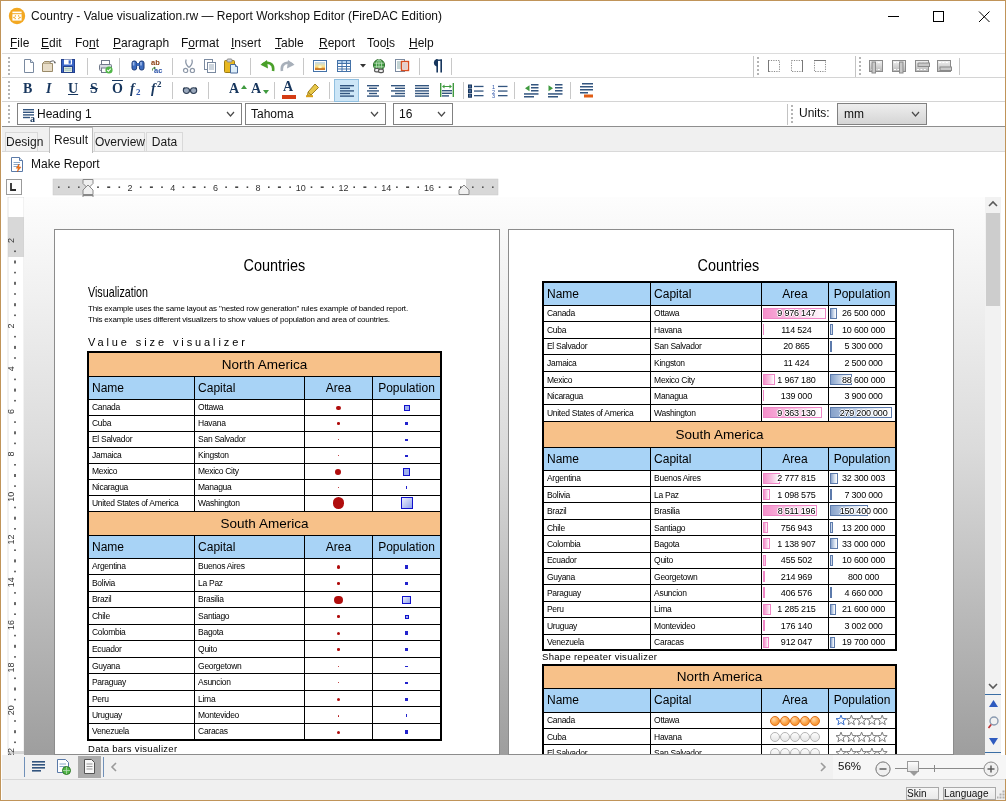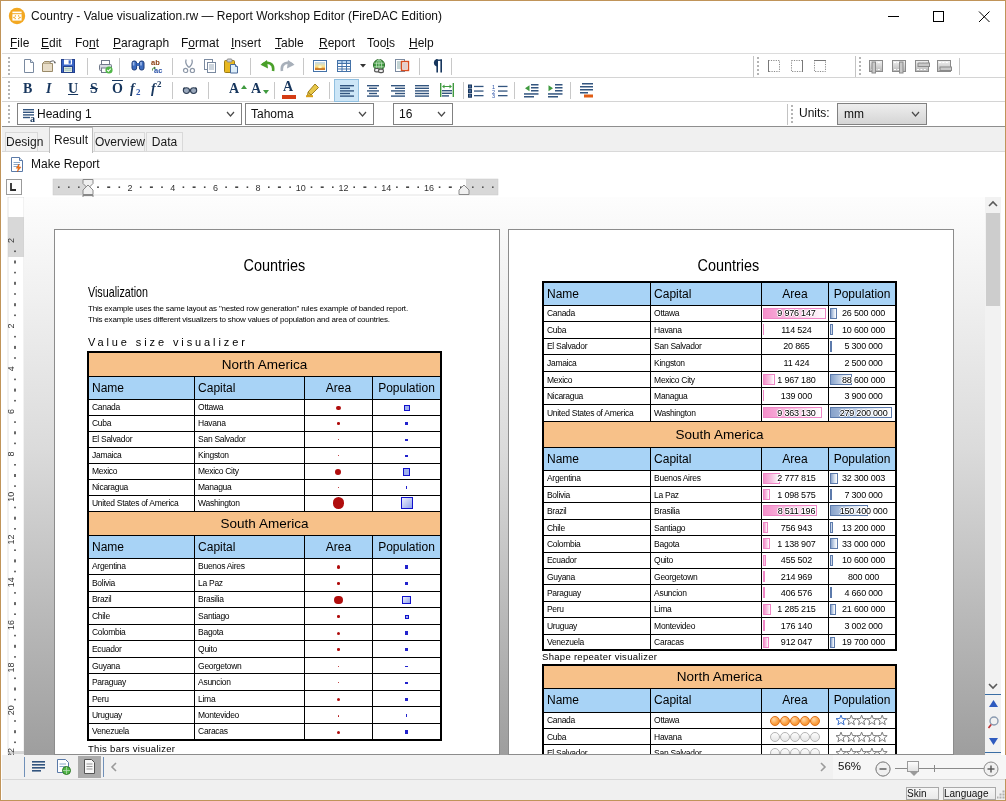--- a/index.html
+++ b/index.html
@@ -418,21 +418,21 @@
             <rect x="1" y="7.2" width="11" height="1.4"></rect>
             <rect x="1" y="9.8" width="7" height="1.4"></rect>
           </g>
           <text x="8" y="15" font-size="10" font-weight="bold" fill="#17365d" font-family="Liberation Serif">a</text>
         </svg>
 <span class="abs" style="left:19px;top:3px">Heading 1</span>
         <svg class="cv" viewBox="0 0 9 6">
           <path d="M1 1 l3.5 4 L8 1" stroke="#4a4a4a" fill="none" stroke-width="1.2"></path>
         </svg>
       </div>
-<div class="combo" style="left:243px;top:1px;width:129px">
+<div class="combo" style="left:243px;top:1px;width:141px">
         <span class="abs" style="left:5px;top:3px">Tahoma</span>
         <svg class="cv" viewBox="0 0 9 6">
           <path d="M1 1 l3.5 4 L8 1" stroke="#4a4a4a" fill="none" stroke-width="1.2"></path>
         </svg>
       </div>
 <div class="combo" style="left:391px;top:1px;width:60px">
         <span class="abs" style="left:5px;top:3px">16</span>
         <svg class="cv" viewBox="0 0 9 6">
           <path d="M1 1 l3.5 4 L8 1" stroke="#4a4a4a" fill="none" stroke-width="1.2"></path>
         </svg>
@@ -722,21 +722,21 @@
             <td class="c"><span class="bsq" style="width:1.5px;height:3px;background:#2222cc"></span></td>
           </tr>
 <tr style="height:16.55px">
             <td>Venezuela</td>
             <td>Caracas</td>
             <td class="c"><span class="dot" style="width:3.3px;height:3.3px"></span></td>
             <td class="c"><span class="bsq" style="width:3.5px;height:3.5px;background:#2222cc"></span></td>
           </tr>
 </tbody>
       </table>
-<div class="abs" style="left:33px;top:513px;font-size:9.5px;letter-spacing:0.3px;color:#000">This bars visualizer</div>
+<div class="abs" style="left:33px;top:513px;font-size:9.5px;letter-spacing:0.3px;color:#000">Data bars visualizer</div>
 </div>
 <div class="page" style="left:507px">
 <div class="abs" style="left:-3px;top:26px;width:445px;text-align:center;font-size:17px;color:#000"><span style="display:inline-block;transform:scaleX(0.85)">Countries</span></div>
 <table class="rt" style="left:33px;top:51px;width:355px;border:2px solid #000">
 <colgroup>
           <col style="width:107px">
           <col style="width:110px">
           <col style="width:67px">
           <col style="width:67px">
         </colgroup>

